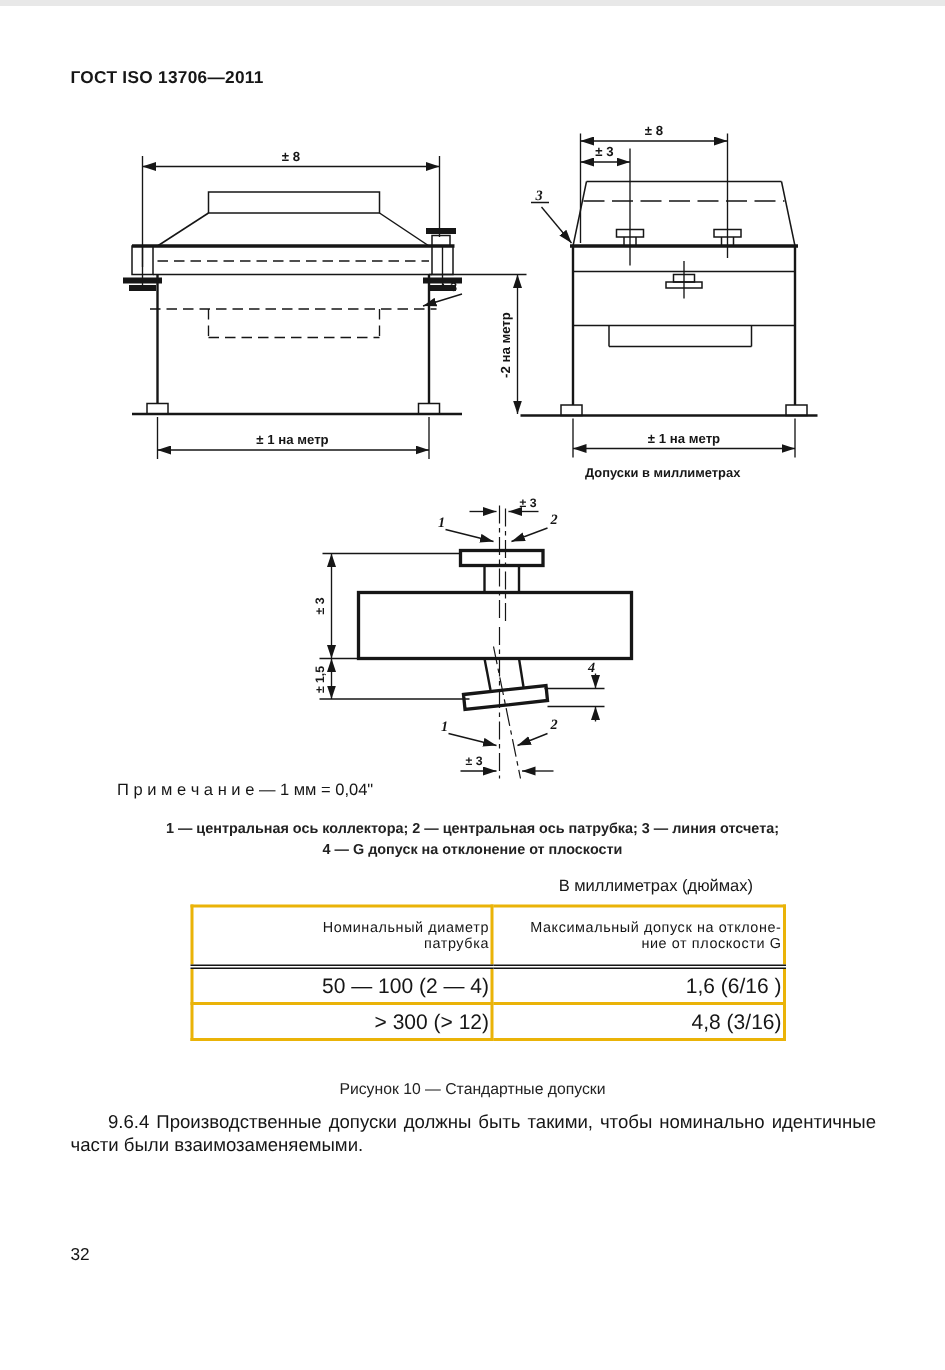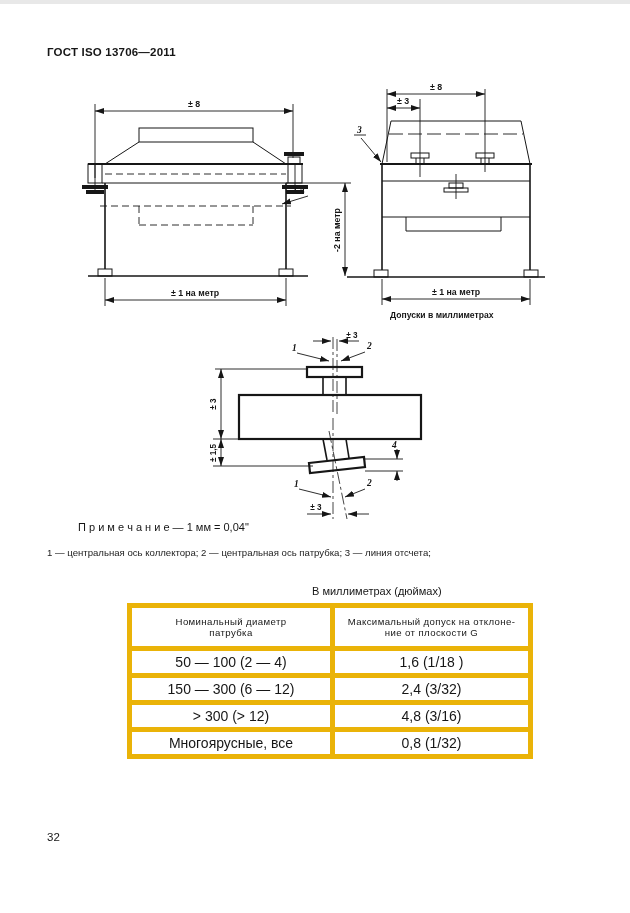--- a/index.html
+++ b/index.html
@@ -5,29 +5,29 @@
   html,body{margin:0;padding:0;background:#e8e8e8;}
   .page{
     position:relative; width:630px; height:913px; background:#ffffff;
     font-family:"Liberation Sans", sans-serif; color:#161616; margin:4px auto;
     overflow:hidden;
   }
   .abs{position:absolute;}
   .doc-header{left:47px; top:42px; font-size:11.5px; font-weight:bold; letter-spacing:.2px;}
   .tol-note{left:390px; top:306px; width:192px; text-align:left; font-size:8.6px; font-weight:bold;}
   .fig-note{left:78px; top:517px; font-size:11px;}
-  .legend{left:47px; width:536px; text-align:left; font-size:9.6px; color:#222;}
+  .legend{left:47px; width:536px; text-align:center; font-size:9.6px; color:#222;font-weight:bold;}
   .legend.l1{top:543px;}
   .legend.l2{top:557px;}
-  .units-heading{left:312px; top:581px; width:218px; font-size:11px;}
+  .units-heading{left:284px; top:581px; width:218px; text-align:right; font-size:11px;}
   .tol-table{
     left:127px; top:599px; border-collapse:collapse; table-layout:fixed;
     font-size:11px;
   }
-  .tol-table th,.tol-table td{border:5px solid #eab308; text-align:center; vertical-align:middle;}
+  .tol-table th,.tol-table td{border:2px solid #eab308; text-align:right; vertical-align:middle;}
   .tol-table th{
     font-size:9.6px; font-weight:normal; letter-spacing:.4px;
     white-space:pre-line; height:36px; border-bottom:3px double #161616;
   }
   .tol-table td{height:20px; font-size:14px;}
   .tol-table .c1{width:196px;} .tol-table .c2{width:191px;}
   .tol-table{border:1.6px solid #161616;}
   .fig-caption{left:47px; top:716px; width:536px; text-align:center; font-size:10.5px; color:#222;}
   .body-text{left:47px; top:737px; width:537px; font-size:12.4px; line-height:1.24; text-align:justify;}
   .body-text p{margin:0; text-indent:25px;}
@@ -265,57 +265,52 @@
     </g>
     <g>
       <line class="ln thin" x1="112" y1="184" x2="136" y2="184" marker-end="url(#aeM)"></line>
       <line class="ln thin" x1="174" y1="184" x2="153" y2="184" marker-end="url(#aeM)"></line>
       <text class="dimtxt" x="121" y="180" text-anchor="middle">± 3</text>
     </g>
   </svg>
 
   <div class="abs fig-note">П р и м е ч а н и е — 1 мм = 0,04"</div>
   <div class="abs legend l1">1 — центральная ось коллектора; 2 — центральная ось патрубка; 3 — линия отсчета;</div>
+  <div class="abs legend l2">4 — G допуск на отклонение от плоскости</div>
   <div class="abs units-heading">В миллиметрах (дюймах)</div>
 
   <table class="abs tol-table">
     <thead>
       <tr>
         <th class="c1">Номинальный диаметр
 патрубка</th>
         <th class="c2">Максимальный допуск на отклоне-
 ние от плоскости G</th>
       </tr>
     </thead>
     <tbody>
 
         <tr>
           <td>50 — 100 (2 — 4)</td>
-          <td>1,6 (1/18 )</td>
+          <td>1,6 (6/16 )</td>
         </tr>
 
-        <tr>
-          <td>150 — 300 (6 — 12)</td>
-          <td>2,4 (3/32)</td>
-        </tr>
 
         <tr>
           <td>&gt; 300 (&gt; 12)</td>
           <td>4,8 (3/16)</td>
         </tr>
 
-        <tr>
-          <td>Многоярусные, все</td>
-          <td>0,8 (1/32)</td>
-        </tr>
       </tbody>
   </table>
 
+  <div class="abs fig-caption">Рисунок 10 — Стандартные допуски</div>
 
   <div class="abs body-text">
 
 
 
+      <p>9.6.4 Производственные допуски должны быть такими,  чтобы номинально идентичные части были взаимозаменяемыми.</p>
     </div>
 
   <div class="abs page-num">32</div>
 
 </div>
 
 </body></html>

